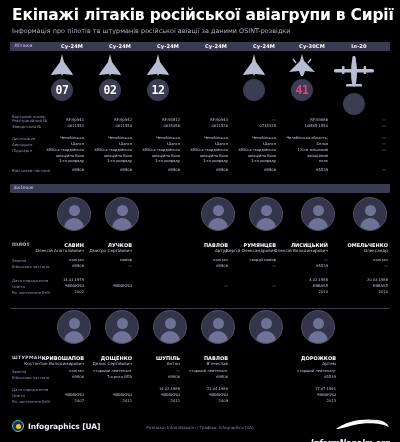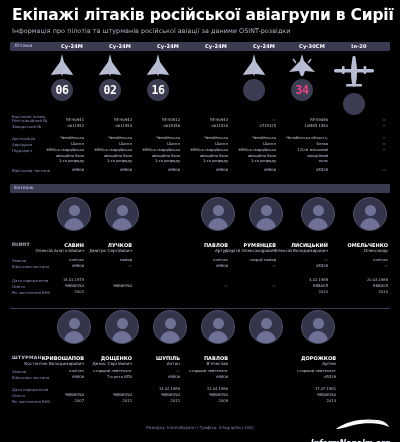--- a/index.html
+++ b/index.html
@@ -150,51 +150,51 @@
     <span class="col-head" style="left:268px;width:68px">Су-30СМ</span>
     <span class="col-head" style="left:320px;width:58px">Іл-20</span>
   </div>
 
   <div class="plane-row">
 
     <div class="plane-cell" style="left:38px;width:48px">
       <svg class="plane-ico" width="26" height="24" viewBox="0 0 26 24">
         <path d="M13 1 L15 9 L23 20 L24 22 L14 21 L13 23 L12 21 L2 22 L3 20 L11 9 Z" fill="#b9bdd4"></path>
       </svg>
-      <div class="num-bubble">06</div>
+      <div class="num-bubble">07</div>
     </div>
 
     <div class="plane-cell" style="left:86px;width:48px">
       <svg class="plane-ico" width="26" height="24" viewBox="0 0 26 24">
         <path d="M13 1 L15 9 L23 20 L24 22 L14 21 L13 23 L12 21 L2 22 L3 20 L11 9 Z" fill="#b9bdd4"></path>
       </svg>
       <div class="num-bubble">02</div>
     </div>
 
     <div class="plane-cell" style="left:134px;width:48px">
       <svg class="plane-ico" width="26" height="24" viewBox="0 0 26 24">
         <path d="M13 1 L15 9 L23 20 L24 22 L14 21 L13 23 L12 21 L2 22 L3 20 L11 9 Z" fill="#b9bdd4"></path>
       </svg>
-      <div class="num-bubble">16</div>
+      <div class="num-bubble">12</div>
     </div>
 
 
     <div class="plane-cell" style="left:230px;width:48px">
       <svg class="plane-ico" width="26" height="24" viewBox="0 0 26 24">
         <path d="M13 1 L15 9 L23 20 L24 22 L14 21 L13 23 L12 21 L2 22 L3 20 L11 9 Z" fill="#b9bdd4"></path>
       </svg>
       <div class="num-bubble empty"></div>
     </div>
 
     <div class="plane-cell" style="left:278px;width:48px">
       <svg class="plane-ico" width="30" height="24" viewBox="0 0 30 24">
         <path d="M15 1 L17 8 L26 17 L28 19 L18 18 L17 21 L16 23 L14 23 L13 21 L12 18 L2 19 L4 17 L13 8 Z" fill="#b9bdd4"></path>
         <path d="M9 10 L6 6 M21 10 L24 6" stroke="#b9bdd4" stroke-width="1.4"></path>
       </svg>
-      <div class="num-bubble accent">34</div>
+      <div class="num-bubble accent">41</div>
     </div>
 
     <div class="plane-cell" style="left:326px;width:56px">
       <svg class="plane-ico" width="46" height="36" viewBox="0 0 46 36" style="margin-top:2px">
         <ellipse cx="23" cy="17" rx="3" ry="15" fill="#b9bdd4"></ellipse>
         <rect x="3" y="14" width="40" height="3.4" rx="1.6" fill="#b9bdd4"></rect>
         <rect x="15" y="29" width="16" height="2.6" rx="1.2" fill="#b9bdd4"></rect>
         <rect x="21.4" y="1" width="3.2" height="8" rx="1.4" fill="#b9bdd4"></rect>
         <rect x="11" y="11" width="2.6" height="8" rx="1" fill="#b9bdd4"></rect>
         <rect x="32.6" y="11" width="2.6" height="8" rx="1" fill="#b9bdd4"></rect>
@@ -445,20 +445,26 @@
     <span class="p-name" style="left:260px;width:76px;top:0px">ДОРОЖКОВ</span>
     <span class="p-patr" style="left:260px;width:76px;top:6px">Артем</span>
     <span class="p-val" style="left:262px;width:74px;top:14px">старший лейтенант</span>
     <span class="p-val" style="left:268px;width:68px;top:20px">65539</span>
     <span class="p-val" style="left:268px;width:68px;top:32px">17.07.1991</span>
     <span class="p-val" style="left:268px;width:68px;top:38px">ЧВВАКУШ</span>
     <span class="p-val" style="left:268px;width:68px;top:44px">2013</span>
   </div>
 
   <div class="footer">
+    <div class="footer-logo">
+      <span class="logo-mark">
+          <span class="logo-dot"></span>
+        </span>
+      <span class="logo-text">Infographics [UA]</span>
+    </div>
     <div class="credit">Розвідка: InformNapalm / Графіка: Infographics [UA]</div>
     <div class="brand">
       <svg class="brand-glyph" width="58" height="13" viewBox="0 0 58 13">
         <path d="M4 11 C14 3, 30 0, 46 2 C52 3, 56 6, 57 9 C50 5, 34 4, 22 7 C14 9, 8 11, 4 11 Z" fill="#ffffff"></path>
         <path d="M30 4 C36 2, 44 2, 50 4 C44 3, 36 3, 30 4 Z" fill="#c9cbdd"></path>
       </svg>
       <span class="brand-text">InformNapalm.org</span>
     </div>
   </div>
 

